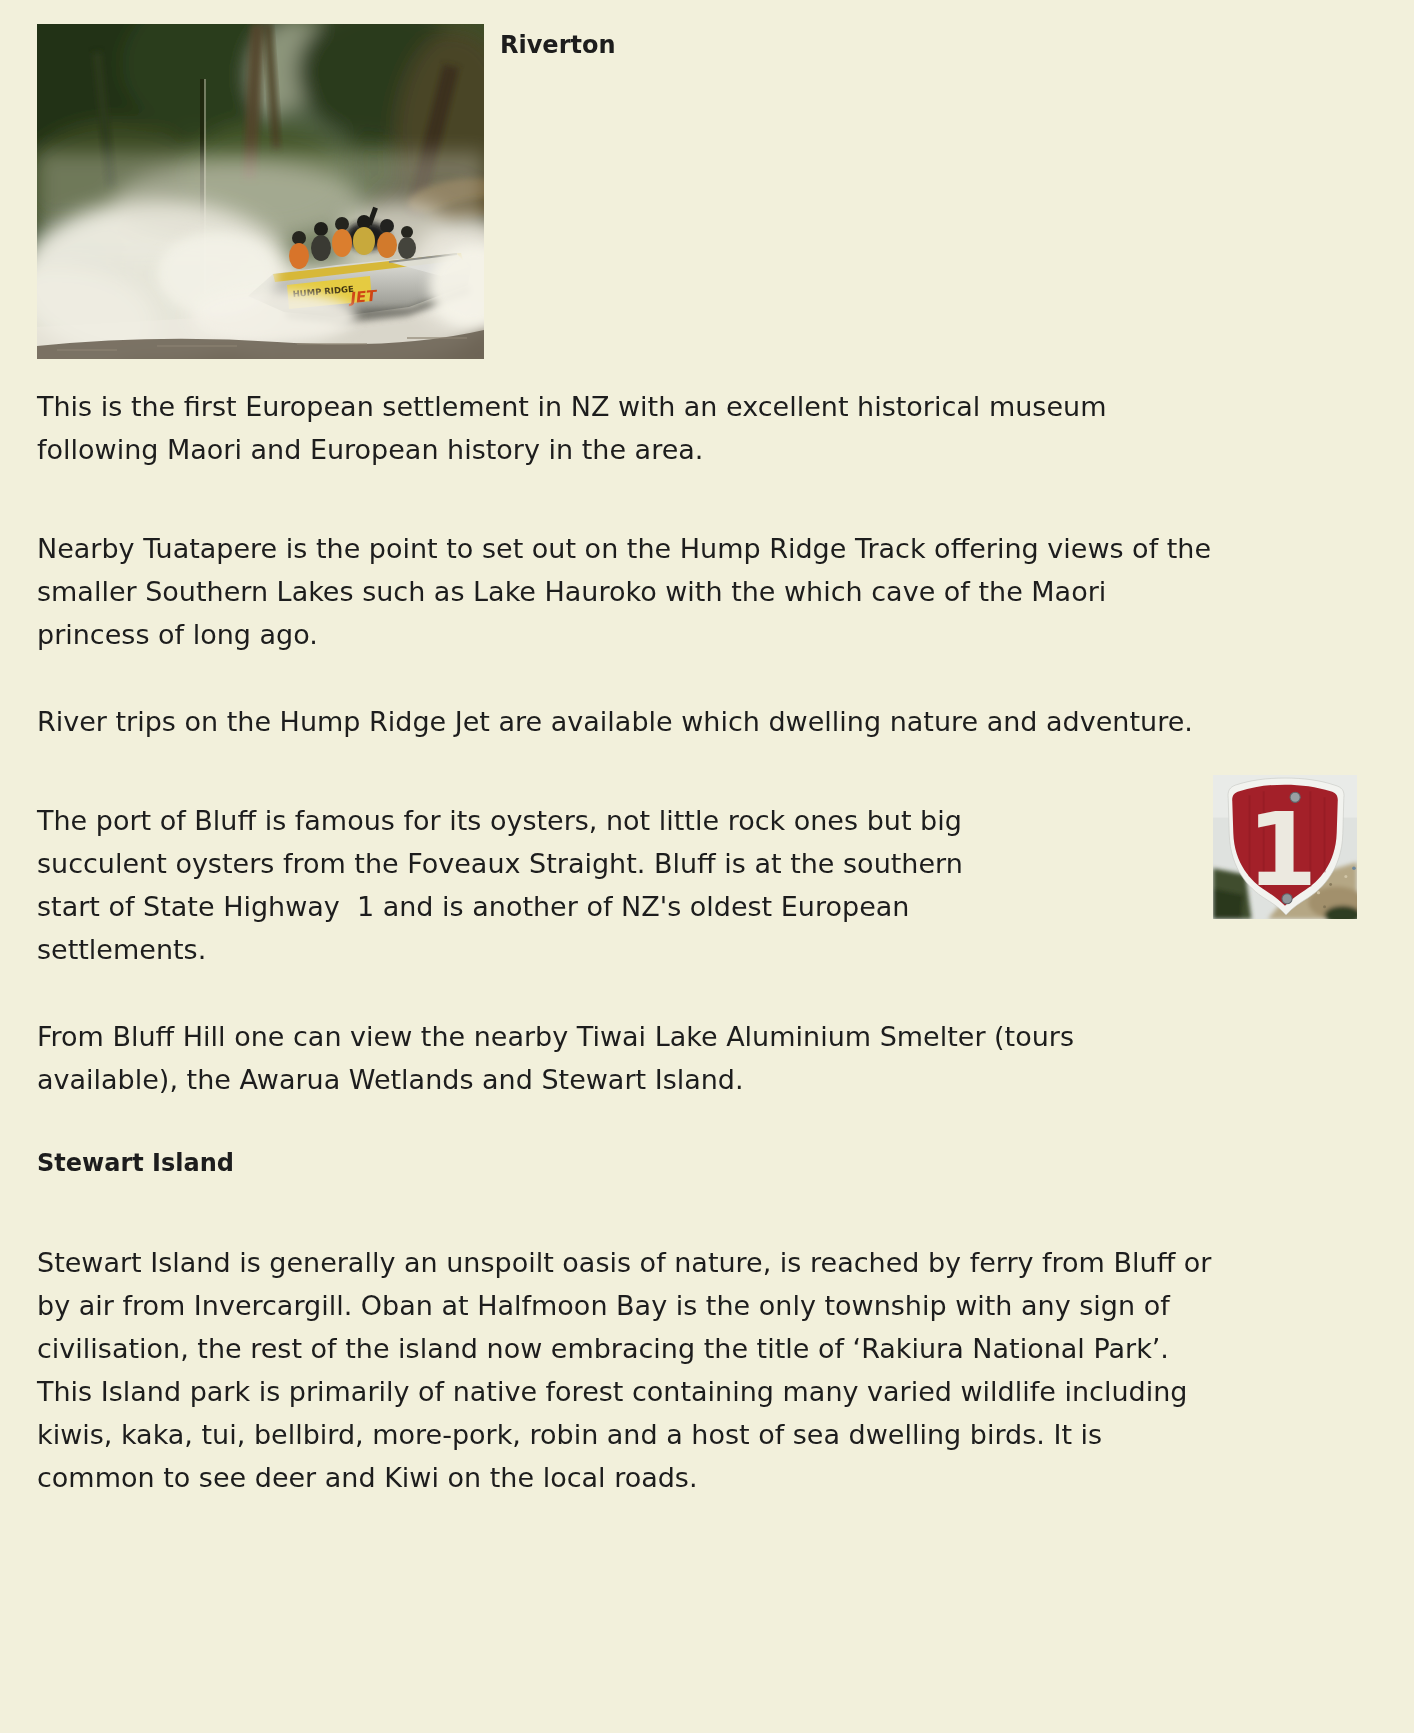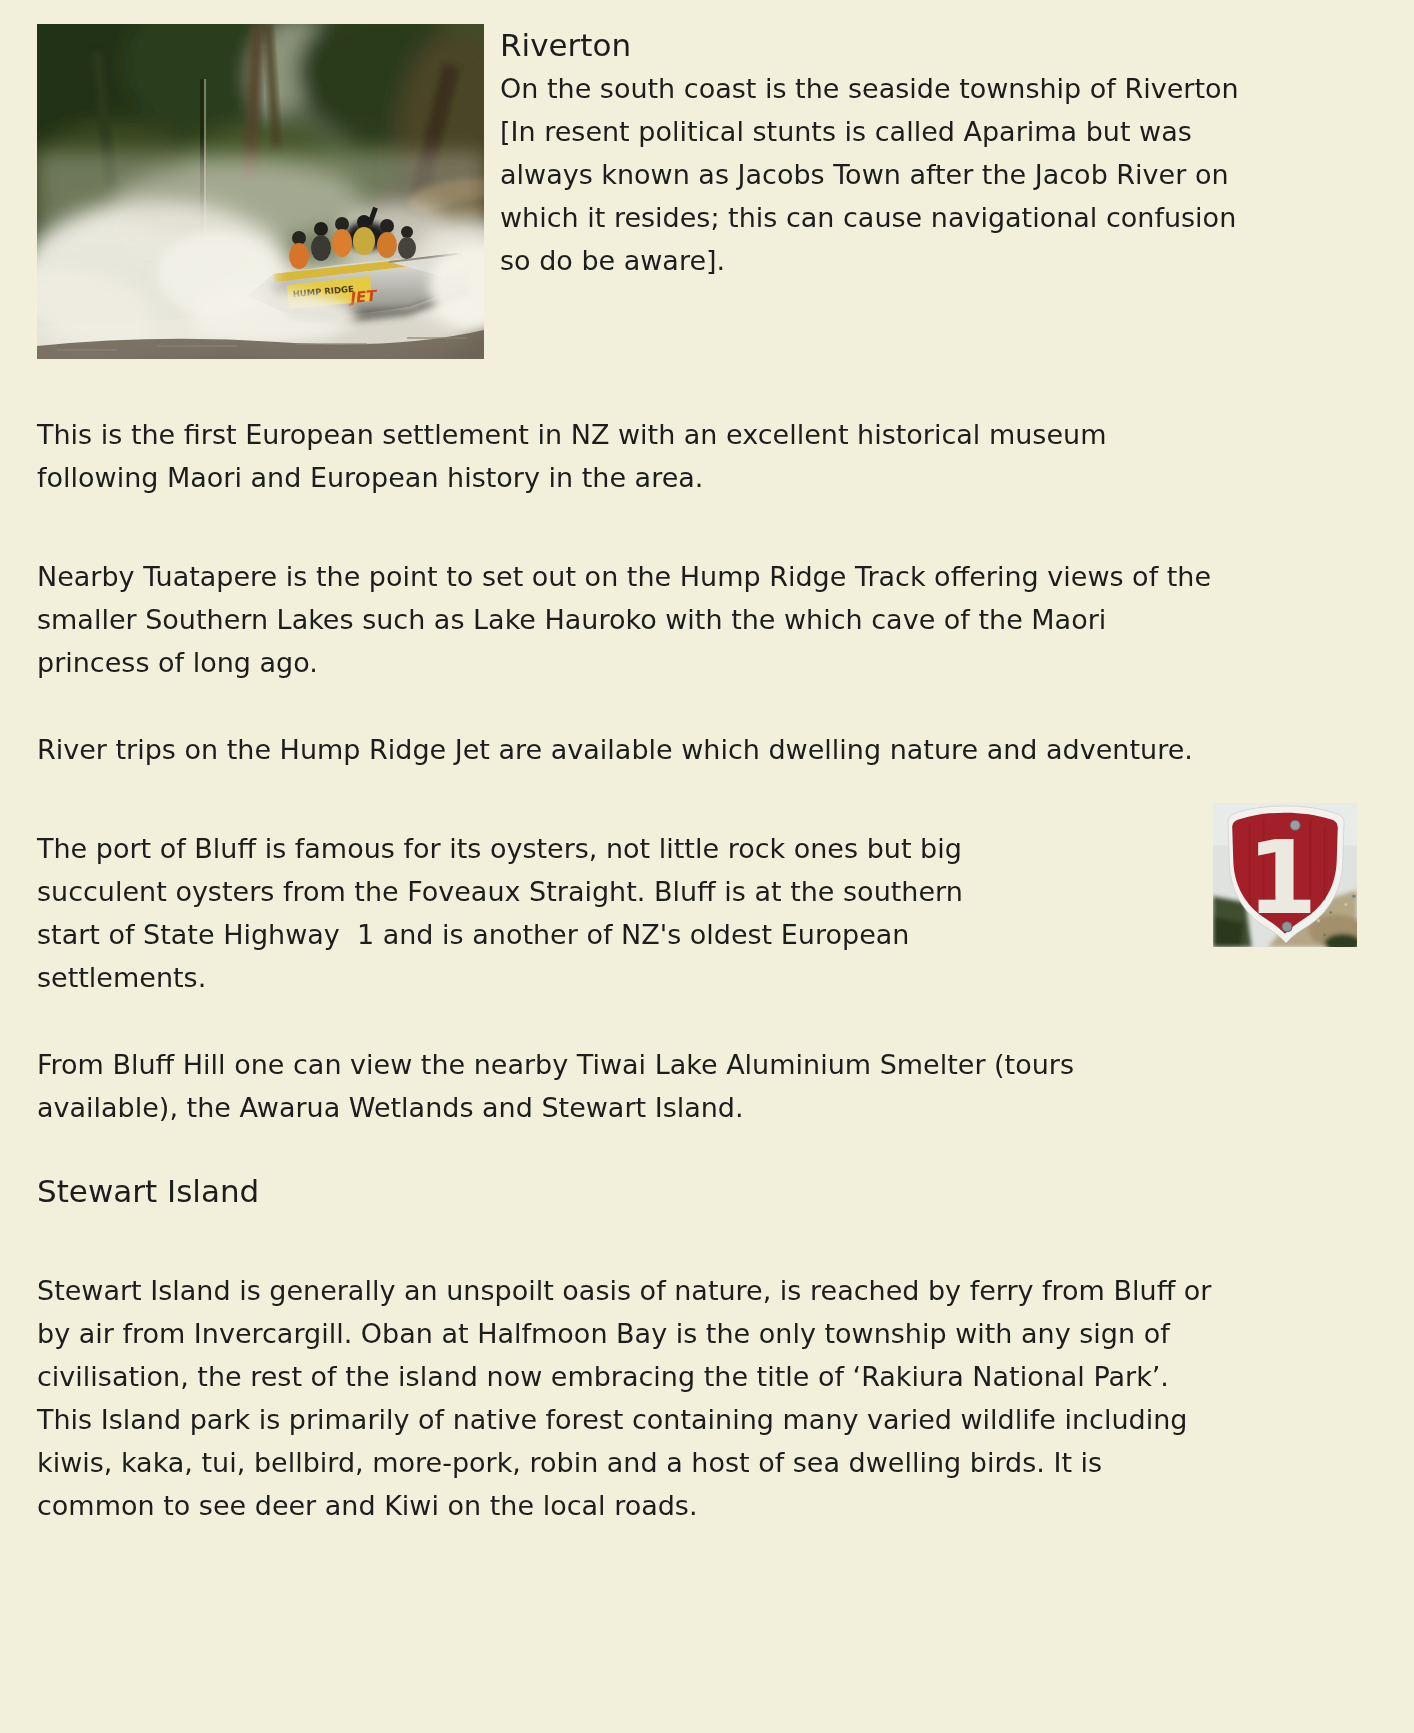--- a/index.html
+++ b/index.html
@@ -9,31 +9,31 @@
     color:#1d1d1d;
     font-family:"DejaVu Sans",sans-serif;
     overflow:hidden;
   }
   .doc{
     padding:22px 42px 0 37px;
     font-size:27px;
     line-height:43px;
   }
   p,h3{margin:0;padding:0}
-  h3{font-size:31px;font-weight:normal;line-height:43px}
+  h3{font-size:24px;font-weight:bold;line-height:43px}
   p{max-width:1175px}
   .media-row{overflow:hidden}
   .photo{
     float:left;
     width:447px;height:335px;
     margin:2px 16px 6px 0;
   }
   .photo svg{display:block;width:447px;height:335px}
   .wrap-text{overflow:hidden;max-width:745px;padding-top:2px}
-  .mt38{margin-top:48px}
+  .mt38{margin-top:20px}
   .mt41{margin-top:41px}
   .mt44{margin-top:44px}
   .mt56{margin-top:56px}
   .bluff-row{position:relative}
   .port{max-width:985px}
   .sign{
     position:absolute;
     left:1176px;top:-24px;
     width:144px;height:144px;
   }
@@ -141,21 +141,20 @@
         <g stroke="#8c8271" opacity="0.6" stroke-width="2" fill="none">
           <path d="M20,326 h60"></path>
             <path d="M120,322 h80"></path>
             <path d="M260,320 h70"></path>
             <path d="M370,314 h60"></path>
         </g>
       </svg>
     </div>
     <div class="wrap-text">
       <h3>Riverton</h3>
-      <p>On the south coast is the seaside township of Riverton [In resent political stunts is called Aparima but was always known as Jacobs Town after the Jacob River on which it resides; this can cause navigational confusion so do be aware].</p>
     </div>
   </div>
 
   <p class="mt38">This is the first European settlement in NZ with an excellent historical museum following Maori and European history in the area.</p>
 
   <p class="mt56">Nearby Tuatapere is the point to set out on the Hump Ridge Track offering views of the smaller Southern Lakes such as Lake Hauroko with the which cave of the Maori princess of long ago.</p>
   <p class="mt44">River trips on the Hump Ridge Jet are available which dwelling nature and adventure.</p>
 
 
   <div class="bluff-row mt56">

